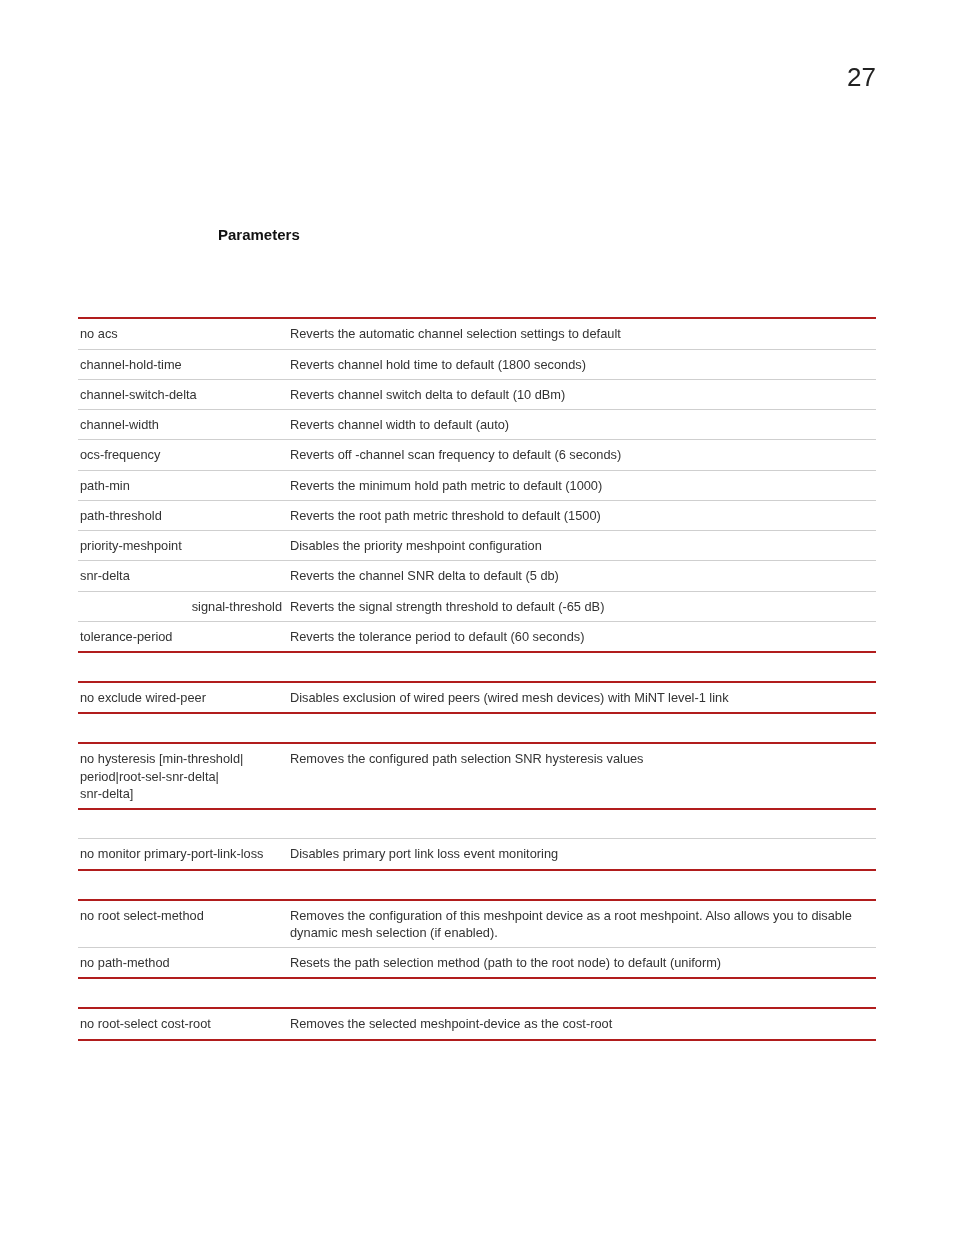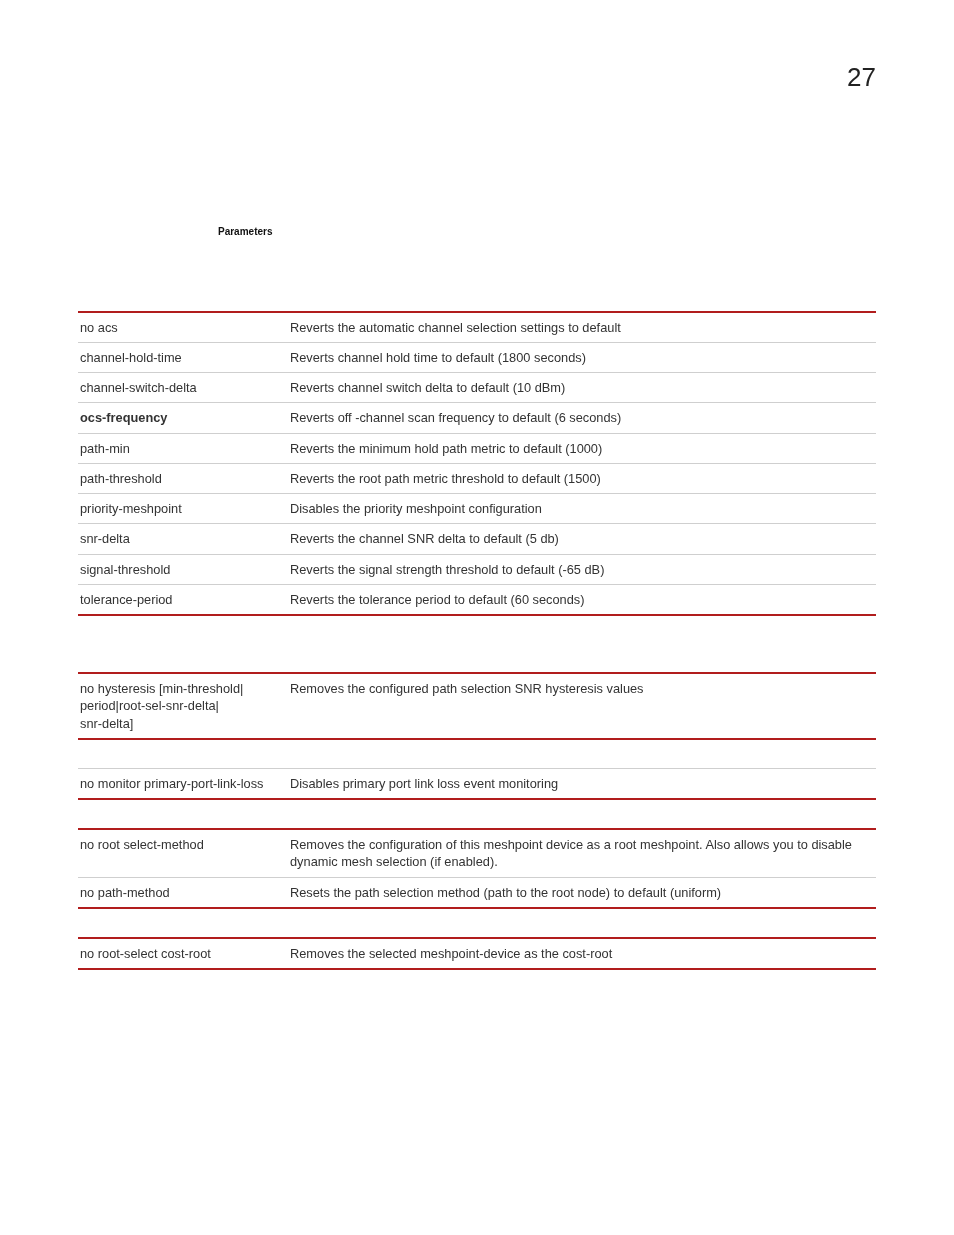--- a/index.html
+++ b/index.html
@@ -22,21 +22,21 @@
   .page-number {
     position: absolute;
     top: 60px;
     right: 78px;
     font-size: 26px;
     font-weight: 400;
     color: #222;
   }
   .section-heading {
     margin: 165px 0 0 140px;
-    font-size: 10px;
+    font-size: 15px;
     font-weight: 700;
     color: #111;
   }
   .table-wrap {
     margin-top: 72px;
   }
   table {
     width: 100%;
     border-collapse: collapse;
     table-layout: fixed;
@@ -86,49 +86,57 @@
           </tr>
           <tr class="">
             <td class="param-cell" style="white-space: pre-line;">channel-hold-time</td>
             <td class="desc-cell">Reverts channel hold time to default (1800 seconds)</td>
           </tr>
           <tr class="">
             <td class="param-cell" style="white-space: pre-line;">channel-switch-delta</td>
             <td class="desc-cell">Reverts channel switch delta to default (10 dBm)</td>
           </tr>
           <tr class="">
-            <td class="param-cell" style="white-space: pre-line; font-weight: bold;">ocs-frequency</td>
+            <td class="param-cell" style="white-space: pre-line;">channel-width</td>
+            <td class="desc-cell">Reverts channel width to default (auto)</td>
+          </tr>
+          <tr class="">
+            <td class="param-cell" style="white-space: pre-line;">ocs-frequency</td>
             <td class="desc-cell">Reverts off -channel scan frequency to default (6 seconds)</td>
           </tr>
           <tr class="">
             <td class="param-cell" style="white-space: pre-line;">path-min</td>
             <td class="desc-cell">Reverts the minimum hold path metric to default (1000)</td>
           </tr>
           <tr class="">
             <td class="param-cell" style="white-space: pre-line;">path-threshold</td>
             <td class="desc-cell">Reverts the root path metric threshold to default (1500)</td>
           </tr>
           <tr class="">
             <td class="param-cell" style="white-space: pre-line;">priority-meshpoint</td>
             <td class="desc-cell">Disables the priority meshpoint configuration</td>
           </tr>
           <tr class="">
             <td class="param-cell" style="white-space: pre-line;">snr-delta</td>
             <td class="desc-cell">Reverts the channel SNR delta to default (5 db)</td>
           </tr>
           <tr class="">
-            <td class="param-cell" style="white-space: pre-line;">signal-threshold</td>
+            <td class="param-cell" style="white-space: pre-line; text-align: right;">signal-threshold</td>
             <td class="desc-cell">Reverts the signal strength threshold to default (-65 dB)</td>
           </tr>
           <tr class="group-bottom">
             <td class="param-cell" style="white-space: pre-line;">tolerance-period</td>
             <td class="desc-cell">Reverts the tolerance period to default (60 seconds)</td>
           </tr>
           <tr class="spacer">
             <td colspan="2"></td>
+          </tr>
+          <tr class="group-top group-bottom">
+            <td class="param-cell" style="white-space: pre-line;">no exclude wired-peer</td>
+            <td class="desc-cell">Disables exclusion of wired peers (wired mesh devices) with MiNT level-1 link</td>
           </tr>
           <tr class="spacer">
             <td colspan="2"></td>
           </tr>
           <tr class="group-top group-bottom">
             <td class="param-cell" style="white-space: pre-line;">no hysteresis [min-threshold|
 period|root-sel-snr-delta|
 snr-delta]</td>
             <td class="desc-cell">Removes the configured path selection SNR hysteresis values</td>
           </tr>

